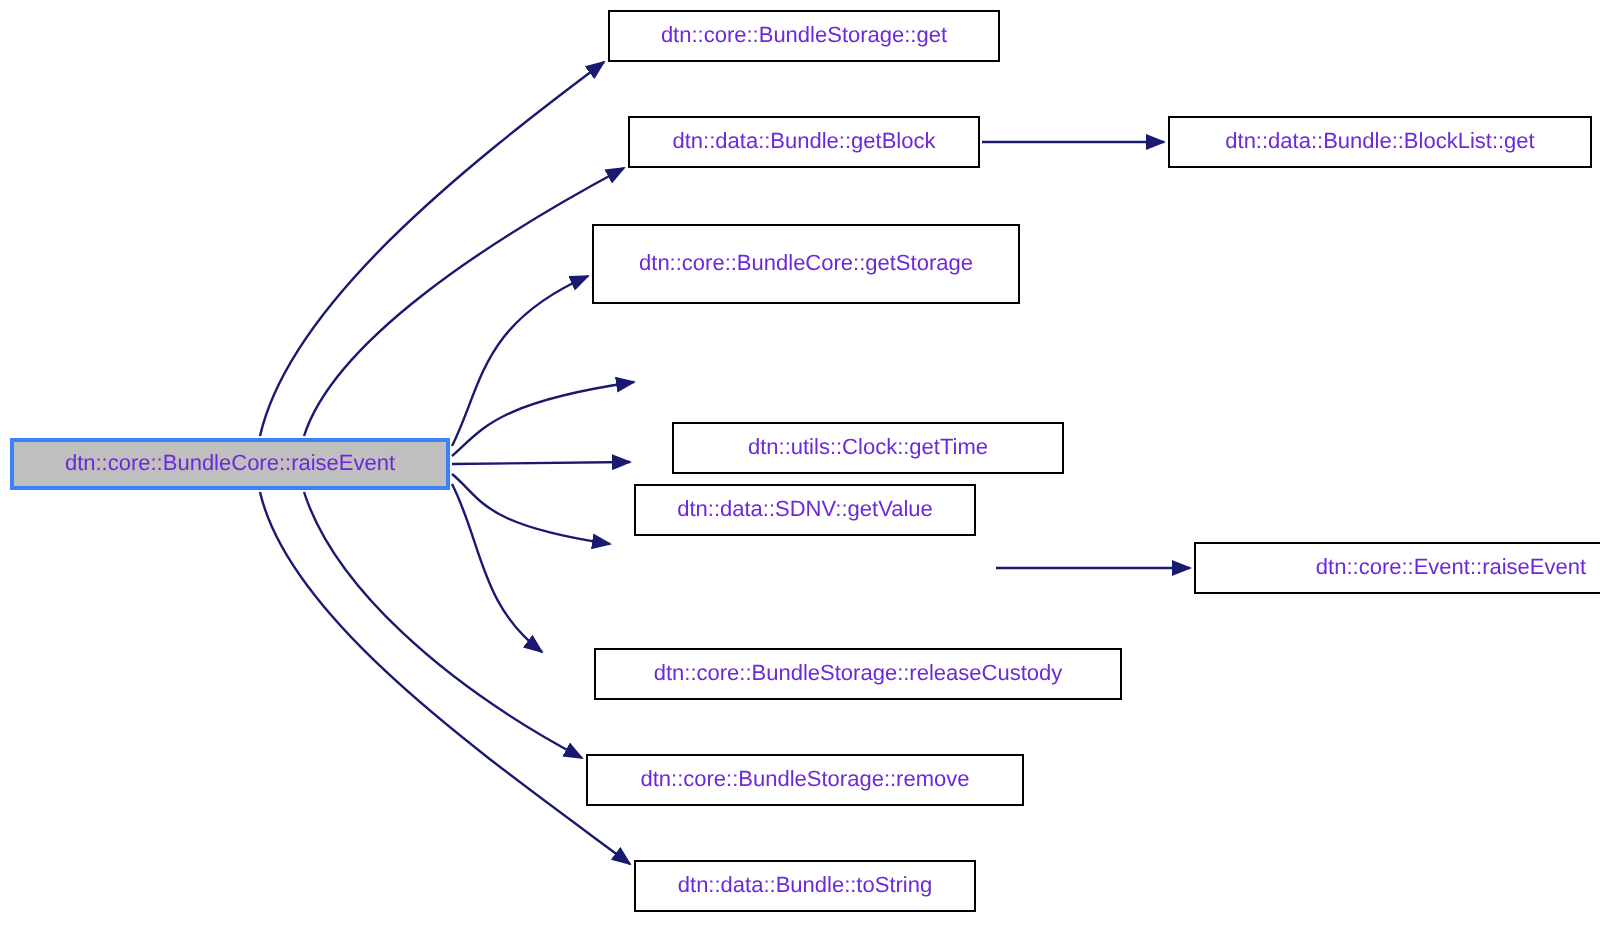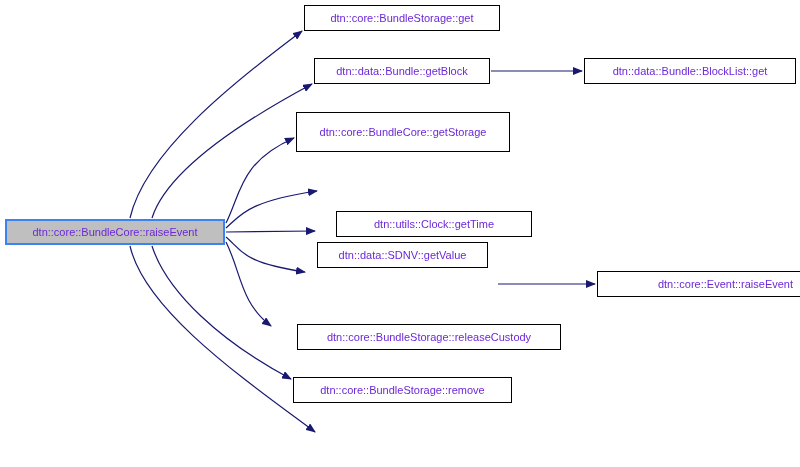--- a/index.html
+++ b/index.html
@@ -76,18 +76,19 @@
 
   <div class="node" style="left:336px; top:165px; width:196px; height:26px;margin-top:46px;">dtn::utils::Clock::getTime</div>
 
   <div class="node" style="left:317px; top:218px; width:171px; height:26px;margin-top:24px;">dtn::data::SDNV::getValue</div>
 
 
   <div class="node" style="left:273px; top:324px; width:264px; height:26px;margin-left:24px;">dtn::core::BundleStorage::releaseCustody</div>
 
   <div class="node" style="left:293px; top:377px; width:219px; height:26px;">dtn::core::BundleStorage::remove</div>
 
+  <div class="node" style="left:317px; top:430px; width:171px; height:26px;">dtn::data::Bundle::toString</div>
 
   <div class="node" style="left:584px; top:58px;  width:212px; height:26px;">dtn::data::Bundle::BlockList::get</div>
 
   <div class="node" style="left:597px; top:271px; width:225px; height:26px;padding-left:32px;">dtn::core::Event::raiseEvent</div>
 
 </div>
 
 </body></html>

